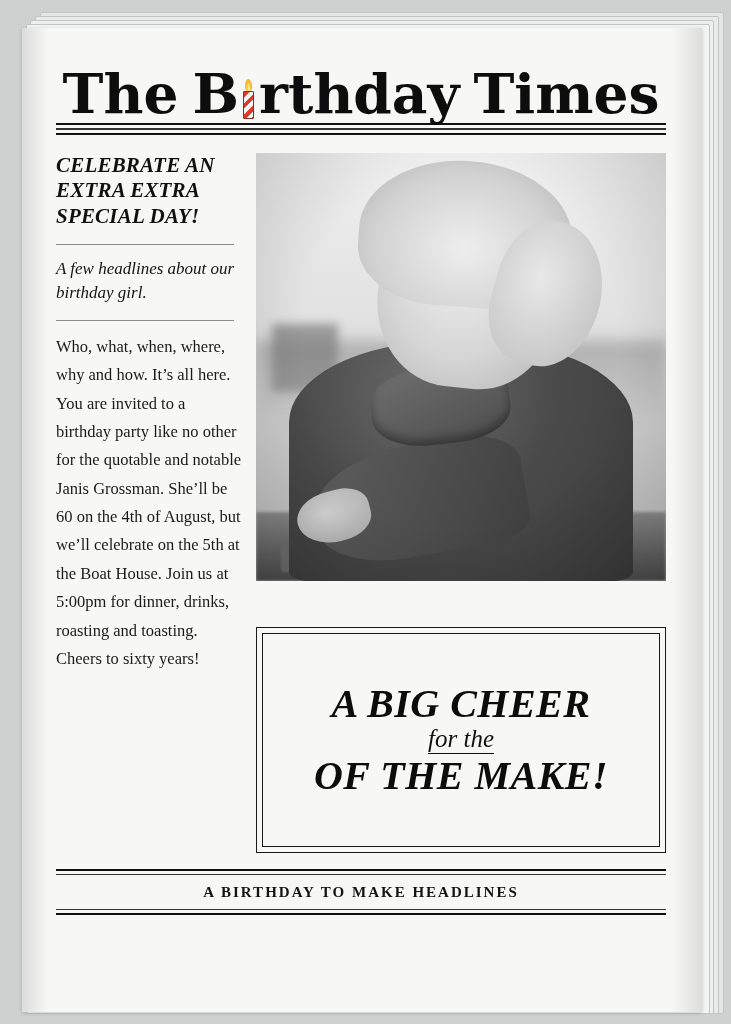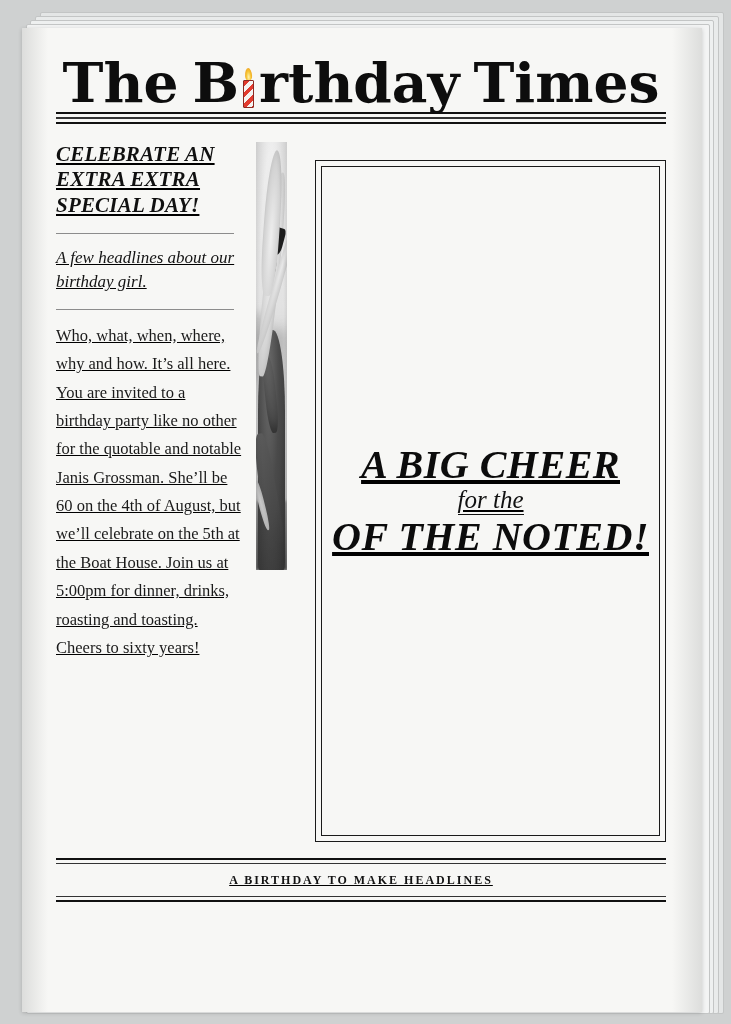--- a/index.html
+++ b/index.html
@@ -61,24 +61,23 @@
     content: "";
     position: absolute;
     right: 0; top: 0; bottom: 0; width: 30px;
     background: linear-gradient(to left, rgba(160,162,162,0.30), rgba(255,255,255,0));
     pointer-events: none;
   }
 
   .inner {
     position: absolute;
     left: 34px;
-    top: 16px;
+    top: 27px;
     width: 610px;
     height: 930px;
-    text-decoration: underline;
   }
 
   
   .masthead {
     text-align: center;
     font-family: "DejaVu Serif", "Liberation Serif", serif;
     font-weight: bold;
     font-size: 55px;
     letter-spacing: 0px;
     color: #0d0d0d;
@@ -142,21 +141,21 @@
     height: 700px;
   }
   .col-left {
     width: 200px;
     padding-right: 14px;
     box-sizing: border-box;
   }
   .col-right {
     flex: 1;
     display: flex;
-    flex-direction: row;
+    flex-direction: column;
     gap: 28px;
   }
 
   .deck {
     font-family: "Liberation Serif", serif;
     font-style: italic;
     font-weight: bold;
     font-size: 21px;
     line-height: 1.22;
     color: #101010;
@@ -351,21 +350,21 @@
     padding-bottom: 1px;
     color: #111;
   }
 
   
   .footer-wrap { margin-top: 16px; }
   .footer {
     text-align: center;
     font-family: "Liberation Serif", serif;
     font-weight: bold;
-    font-size: 12px;
+    font-size: 15px;
     letter-spacing: 2.0px;
     padding: 9px 0 8px 0;
     color: #131313;
   }
 </style>
 </head>
 <body>
 
 <div class="stage">
   <div class="stack">
@@ -424,21 +423,21 @@
               <div class="ph-hair2"></div>
               <div class="ph-vignette"></div>
             </div>
 
             <div class="boxed">
               <div class="boxed-inner">
                 <div class="big-line">A BIG CHEER</div>
                 <div class="mid-line">
                   <span class="forthe">for the</span>
                 </div>
-                <div class="big-line">OF THE NOTED!</div>
+                <div class="big-line">OF THE MAKE!</div>
               </div>
             </div>
 
           </div>
         </div>
 
         <div class="footer-wrap">
           <div class="rule"></div>
           <div class="rule-gap"></div>
           <div class="rule thin"></div>

